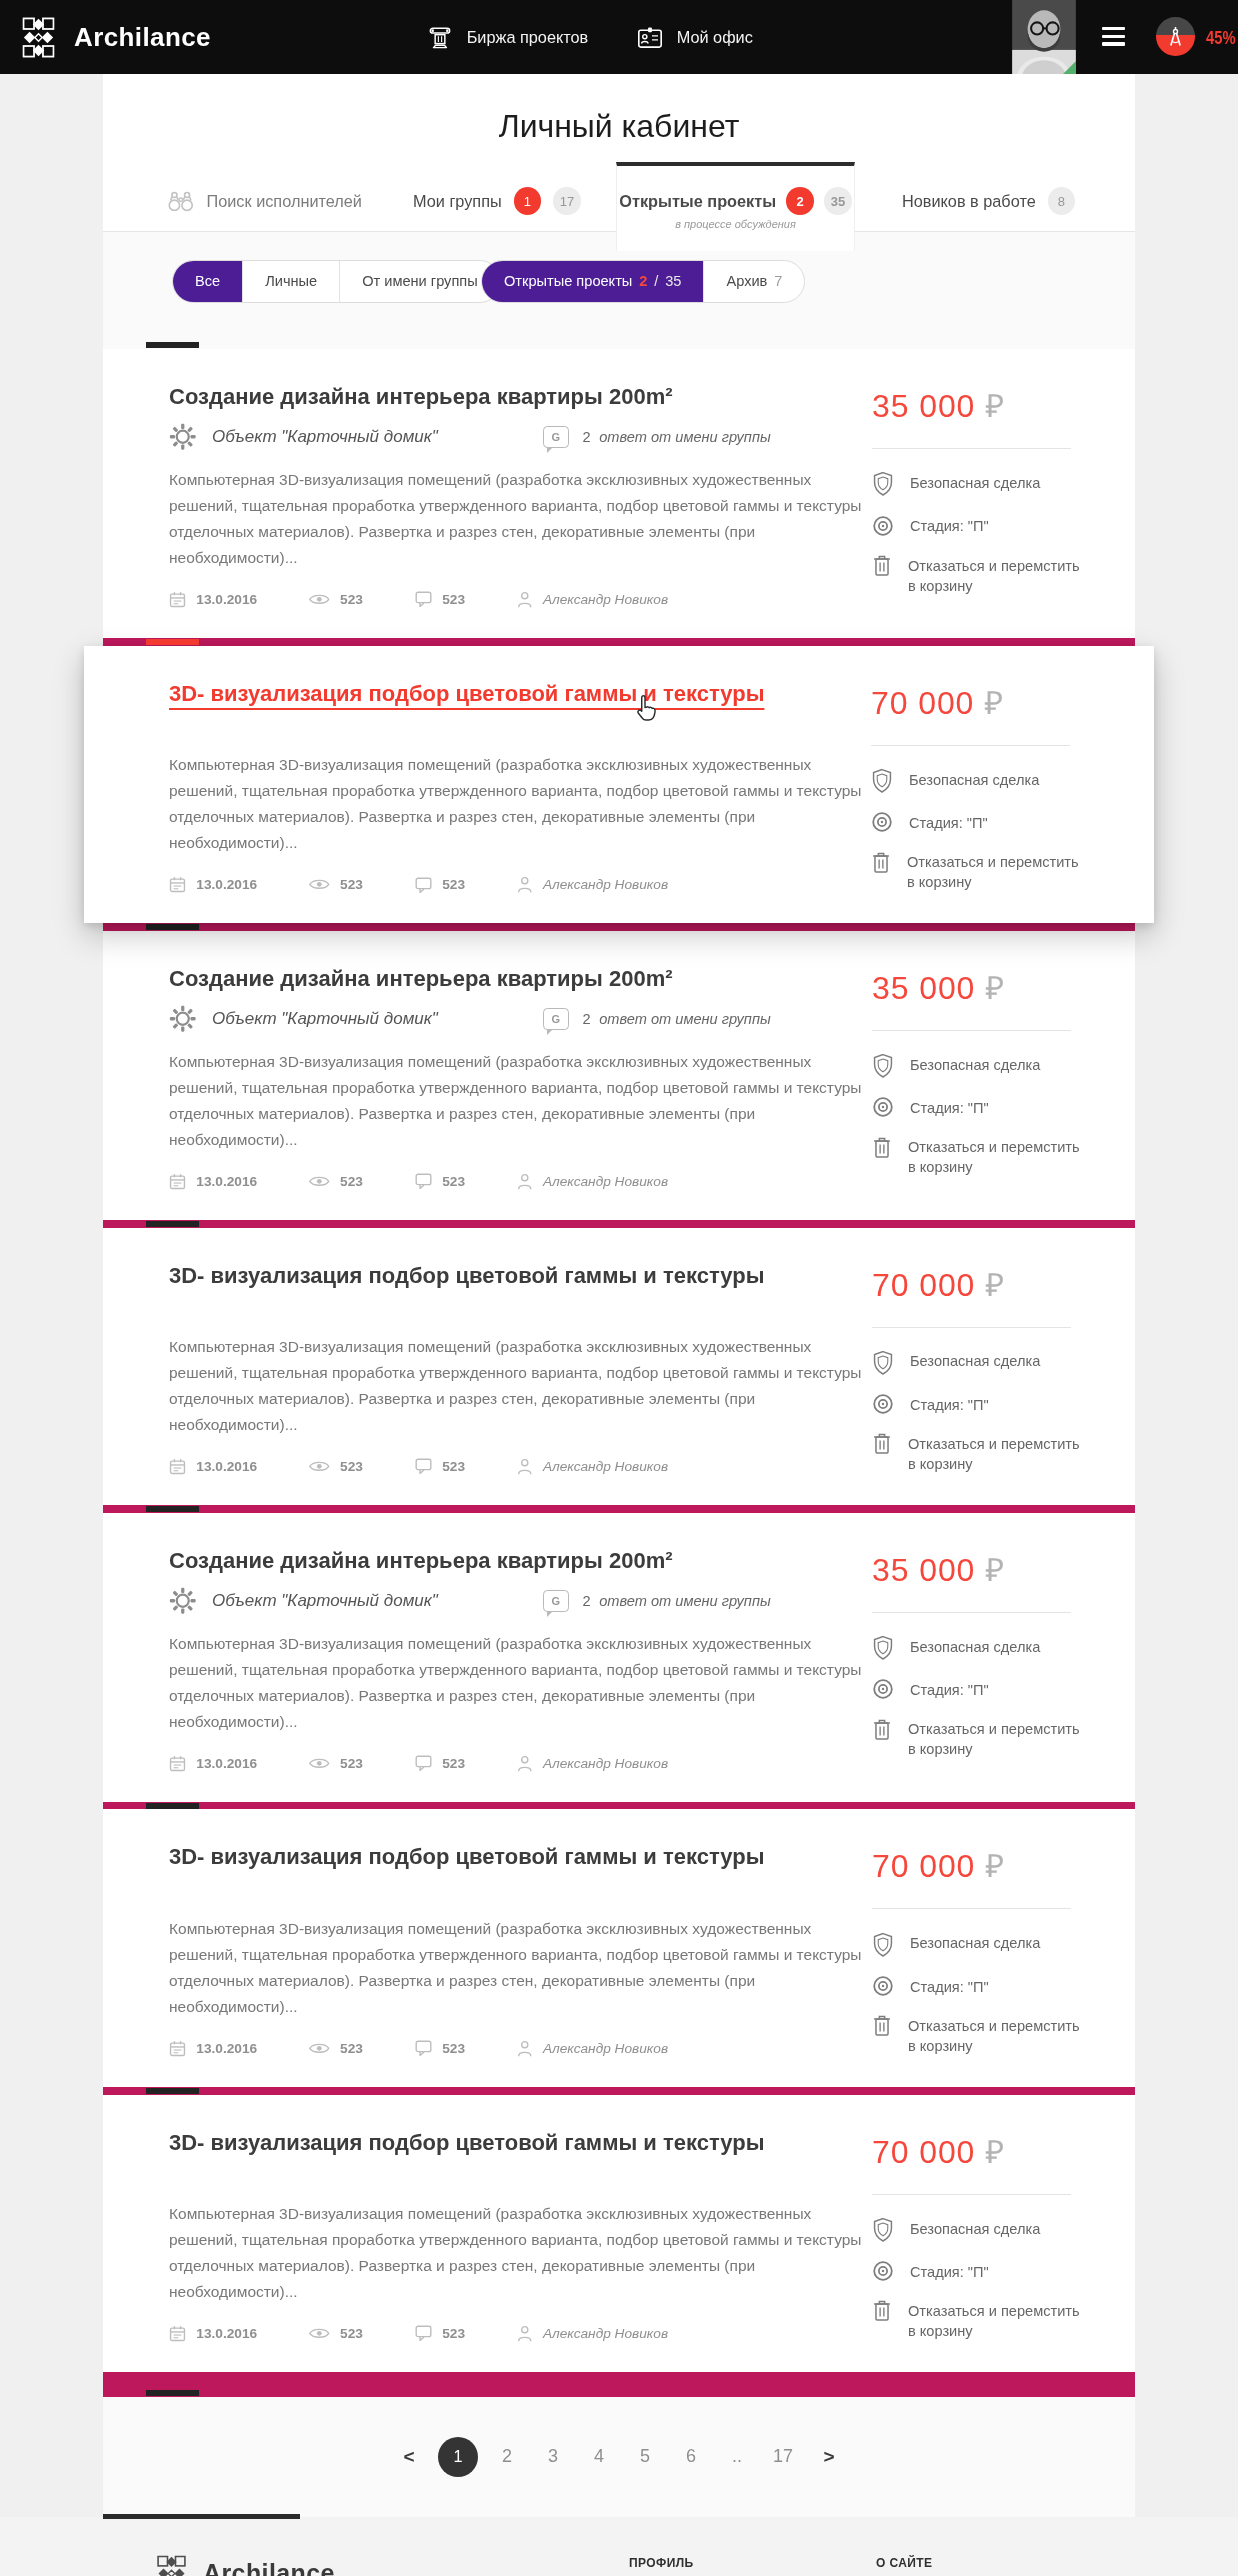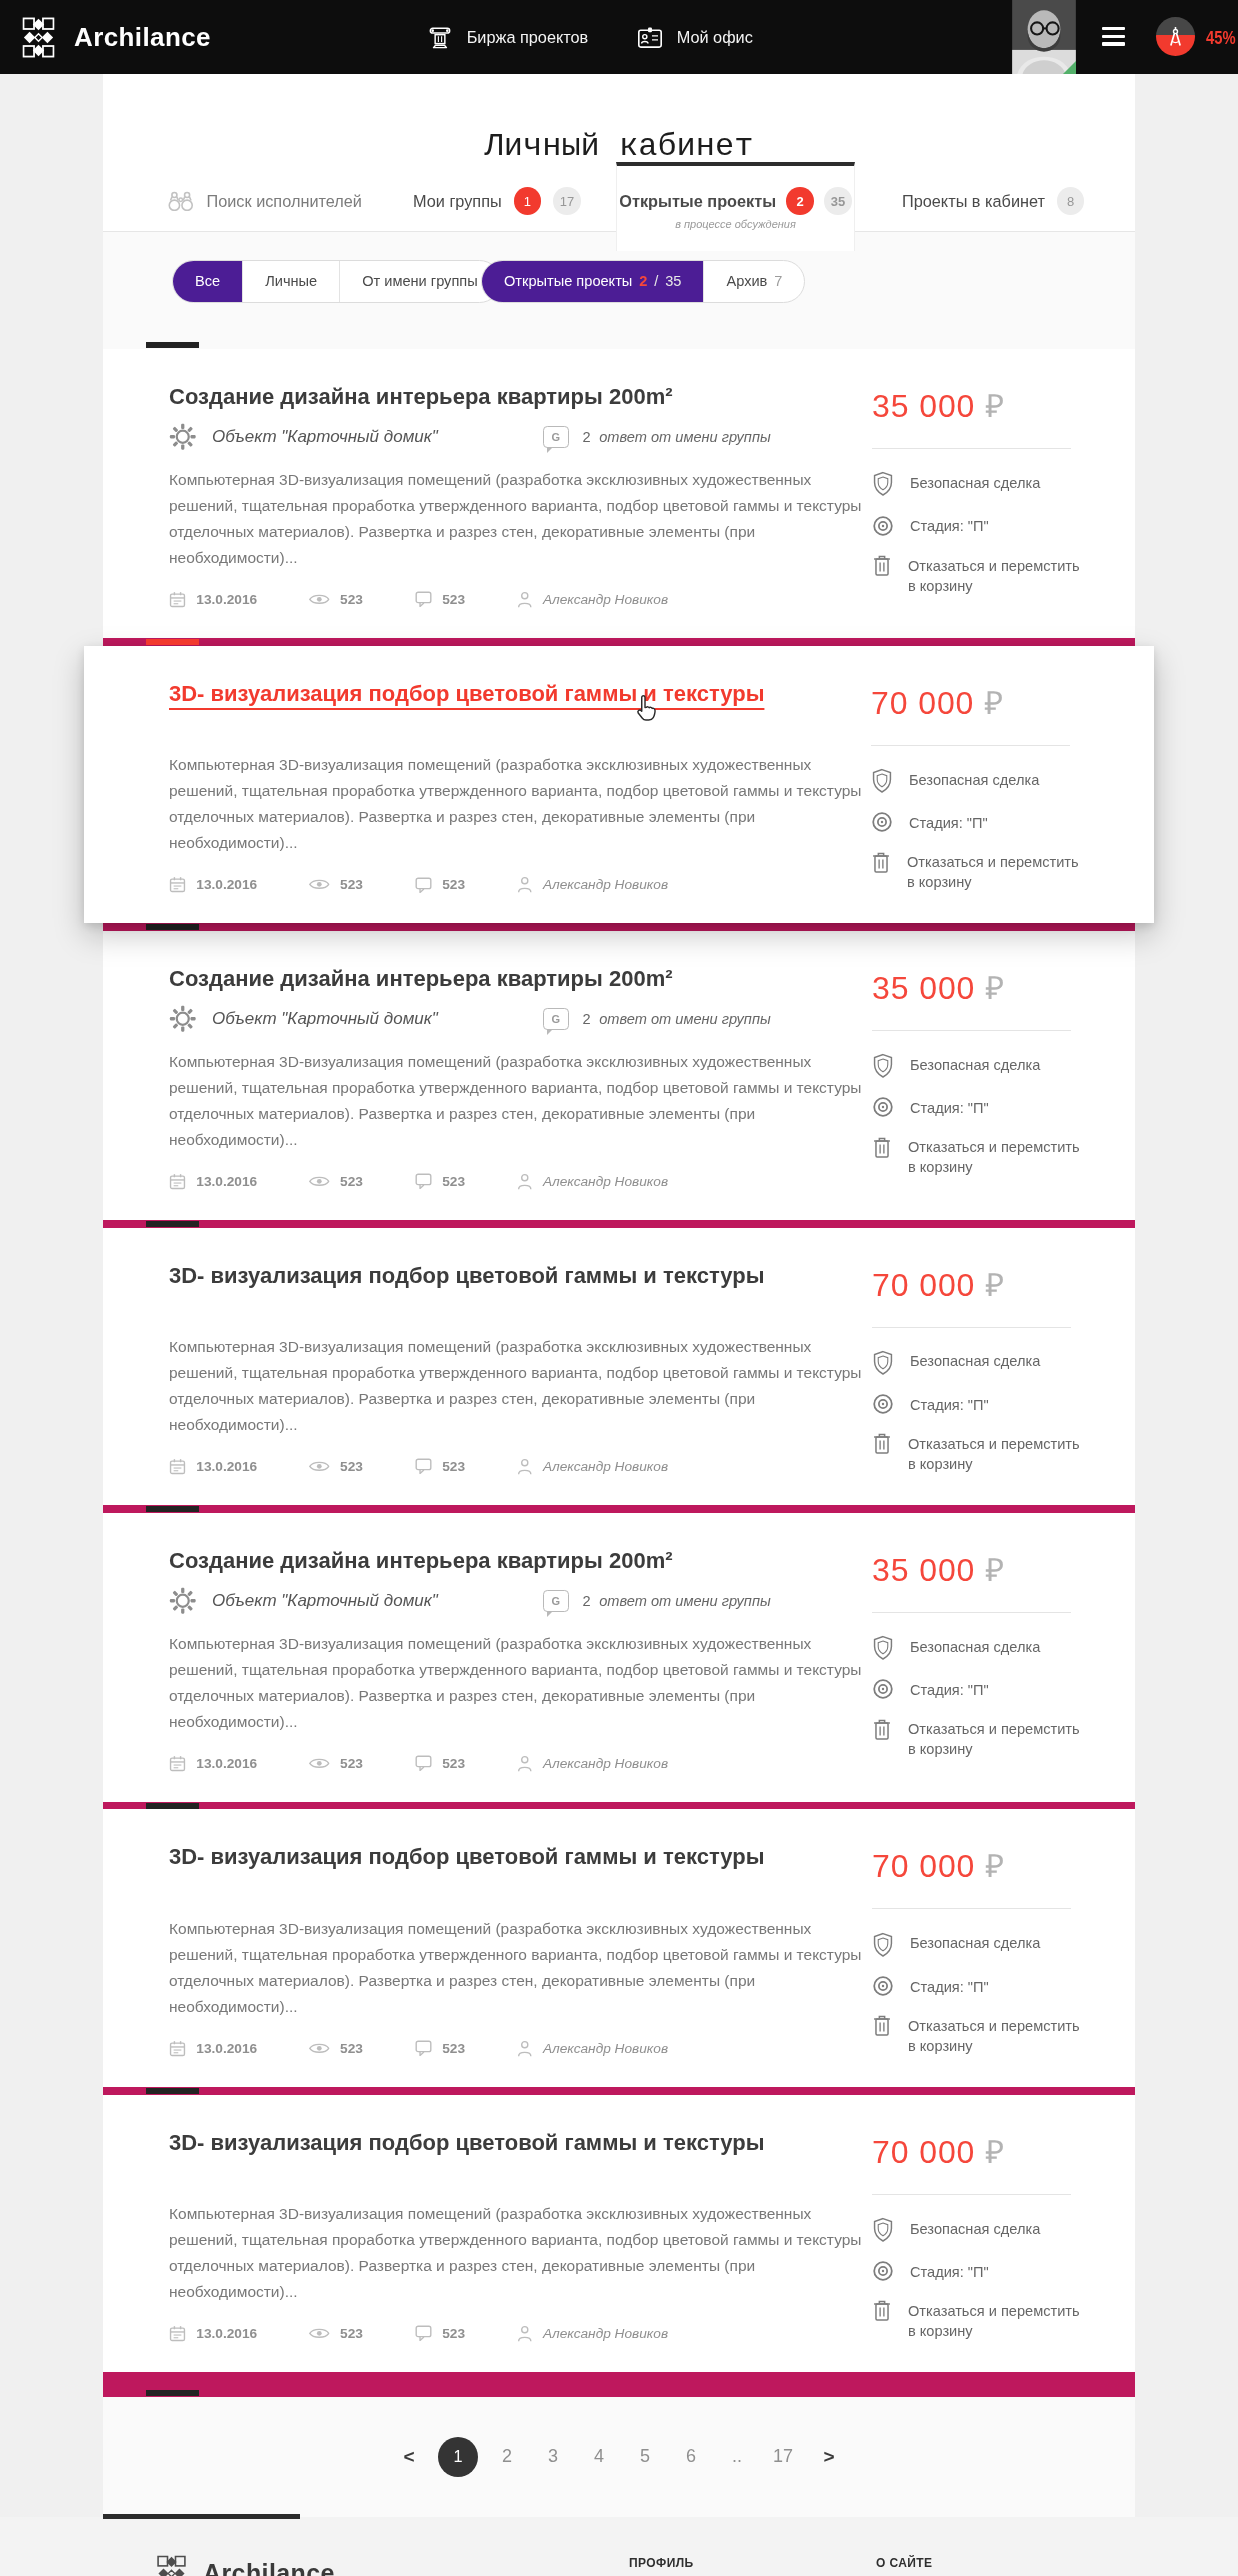--- a/index.html
+++ b/index.html
@@ -22,21 +22,21 @@
   .avatar::after { content:""; position:absolute; right:0; bottom:0; border-style:solid; border-width:0 0 13.7px 13.7px; border-color:transparent transparent #53b06a transparent; }
   .burger { position:absolute; left:1102px; top:27px; width:23px; cursor:pointer; }
   .burger i { display:block; height:3.4px; background:#fff; margin-bottom:4.3px; border-radius:0.9px; }
   .pbadge { position:absolute; left:1156px; top:17px; width:39px; height:39px; border-radius:50%; overflow:hidden;
     background:linear-gradient(180deg,#474747 0 45%,#f23a2e 45% 100%); display:flex; align-items:center; justify-content:center; cursor:pointer; }
   .pvalue { position:absolute; left:1206px; top:27.5px; color:#f23a2e; font-size:18px; font-weight:bold; transform:scaleX(.82); transform-origin:left; }
 
   
   .container { width:1032px; margin:0 auto; background:#fff; position:relative; }
   .sec-title { height:96px; text-align:center; padding-top:34px; }
-  .sec-title h1 { font-family:Liberation Mono, monospace; font-weight:normal; font-size:32px; color:#1d1d1d;margin-top:20px; }
+  .sec-title h1 { font-family:Liberation Sans, sans-serif; font-weight:normal; font-size:32px; color:#1d1d1d; }
 
   
   .tabs { height:62px; position:relative; border-bottom:0.9px solid #e6e6e6; }
   .tab { position:absolute; top:0; height:62px; display:flex; align-items:center; gap:12px; cursor:pointer; font-size:16.3px; color:#4a4a4a; }
   .tab-search { left:64px; color:#7c7c7c; }
   .tab-groups { left:310px; }
   .tab-work   { left:799px; }
   .badge { width:27.5px; height:27.5px; border-radius:50%; font-size:13px; display:inline-flex; align-items:center; justify-content:center; }
   .badge.red { background:#f23a2e; color:#fff; }
   .badge.gray { background:#ececec; color:#979797; }
@@ -284,21 +284,21 @@
     </div>
     <div class="tab tab-open">
       <div class="row">
         <span>Открытые проекты</span>
         <span class="badge red">2</span>
         <span class="badge gray">35</span>
       </div>
       <div class="sub">в процессе обсуждения</div>
     </div>
     <div class="tab tab-work">
-      <span>Проекты в кабинет</span>
+      <span>Новиков в работе</span>
       <span class="badge gray">8</span>
     </div>
   </div>
 
   <div class="filters">
     <div class="seg seg-scope">
       <span class="sg on">Все</span>
       <span class="sg">Личные</span>
       <span class="sg">От имени группы</span>
     </div>

